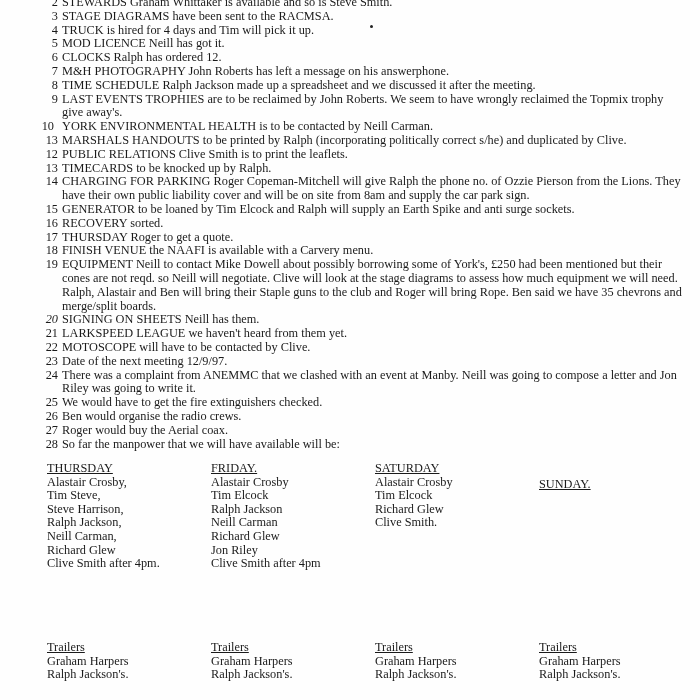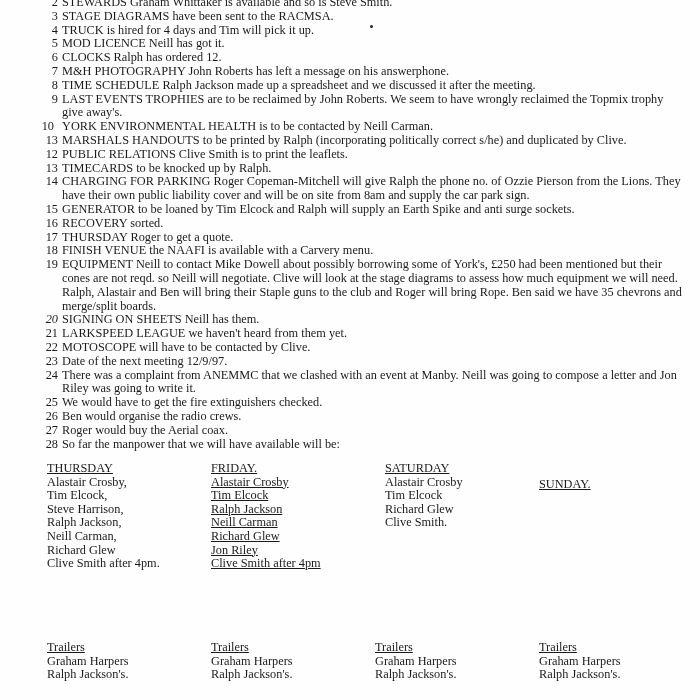--- a/index.html
+++ b/index.html
@@ -144,38 +144,38 @@
       <div class="ln" style="top: 436.6px;">
         <span class="num" style="left: 44px;">28</span>
         <span class="txt">So far the manpower that we will have available will be:</span>
       </div>
     </div>
   <div class="dot"></div>
   <div id="manpower">
       <div class="col" style="left: 47px; top: 462px;">
         <span class="hdr">THURSDAY</span>
         <span class="name">Alastair Crosby,</span>
-        <span class="name">Tim Elcock,</span>
+        <span class="name">Tim Steve,</span>
         <span class="name">Steve Harrison,</span>
         <span class="name">Ralph Jackson,</span>
         <span class="name">Neill Carman,</span>
         <span class="name">Richard Glew</span>
         <span class="name">Clive Smith after 4pm.</span>
       </div>
-      <div class="col" style="left: 211px; top: 462px; text-decoration: underline;">
+      <div class="col" style="left: 211px; top: 462px;">
         <span class="hdr">FRIDAY.</span>
         <span class="name">Alastair Crosby</span>
         <span class="name">Tim Elcock</span>
         <span class="name">Ralph Jackson</span>
         <span class="name">Neill Carman</span>
         <span class="name">Richard Glew</span>
         <span class="name">Jon Riley</span>
         <span class="name">Clive Smith after 4pm</span>
       </div>
-      <div class="col" style="left: 375px; top: 462px; margin-left: 10px;">
+      <div class="col" style="left: 375px; top: 462px;">
         <span class="hdr">SATURDAY</span>
         <span class="name">Alastair Crosby</span>
         <span class="name">Tim Elcock</span>
         <span class="name">Richard Glew</span>
         <span class="name">Clive Smith.</span>
       </div>
       <div class="col" style="left: 539px; top: 478px;">
         <span class="hdr">SUNDAY.</span>
       </div>
     </div>

